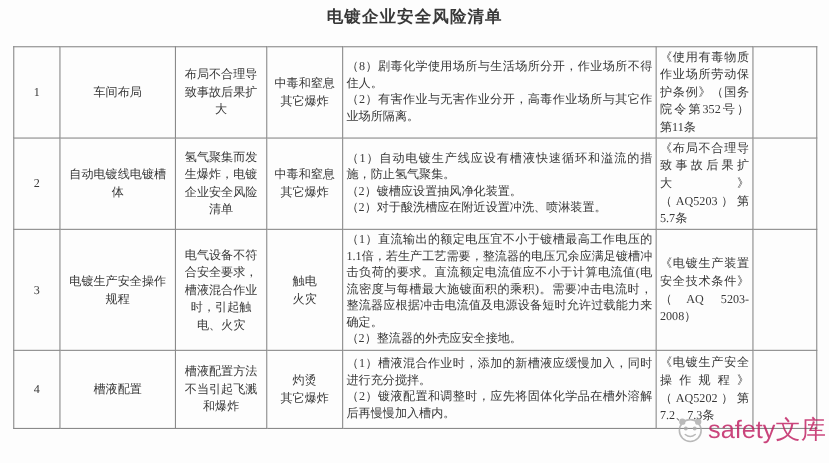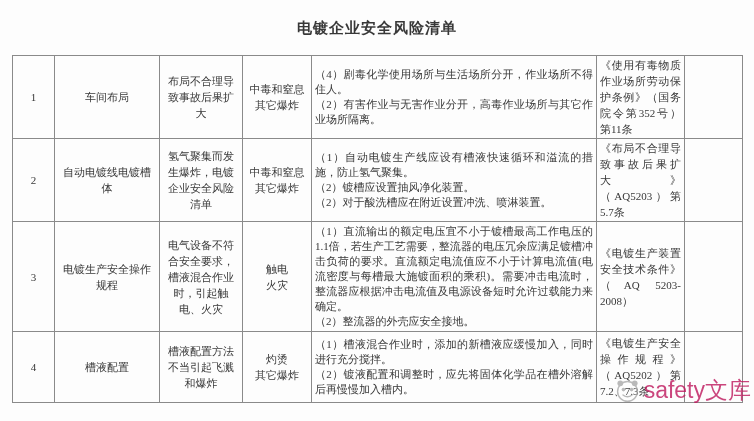--- a/index.html
+++ b/index.html
@@ -8,21 +8,21 @@
     background:#fdfdfd;
     color:#383838;
     font-family:"Liberation Serif","DejaVu Serif",serif;
     position:relative;
     overflow:hidden;
   }
   .title{
     text-align:center;
     font-weight:bold;
     font-size:15px;
-    padding-top:19px;
+    padding-top:6px;
     letter-spacing:1px;
   }
   table.risk{
     border-collapse:collapse;
     table-layout:fixed;
     width:730px;
     margin:17px 0 0 12px;
     font-size:11px;
   }
   table.risk th, table.risk td{
@@ -98,21 +98,21 @@
 
   <tr class="r1">
     <td class="c-no">1</td>
     <td class="c-place">车间布局</td>
     <td class="c-hazard">布局不合理导致事故后果扩大</td>
     <td class="c-accident">
       <div>中毒和窒息</div>
       <div>其它爆炸</div>
     </td>
     <td class="c-measures">
-      <div>（4）剧毒化学使用场所与生活场所分开，作业场所不得住人。</div>
+      <div>（8）剧毒化学使用场所与生活场所分开，作业场所不得住人。</div>
       <div>（2）有害作业与无害作业分开，高毒作业场所与其它作业场所隔离。</div>
     </td>
     <td class="c-basis">《使用有毒物质作业场所劳动保护条例》（国务院令第352号）第11条</td>
     <td class="c-responsible"></td>
   </tr>
 
   <tr class="r2">
     <td class="c-no">2</td>
     <td class="c-place">自动电镀线电镀槽体</td>
     <td class="c-hazard">氢气聚集而发生爆炸，电镀企业安全风险清单</td>

